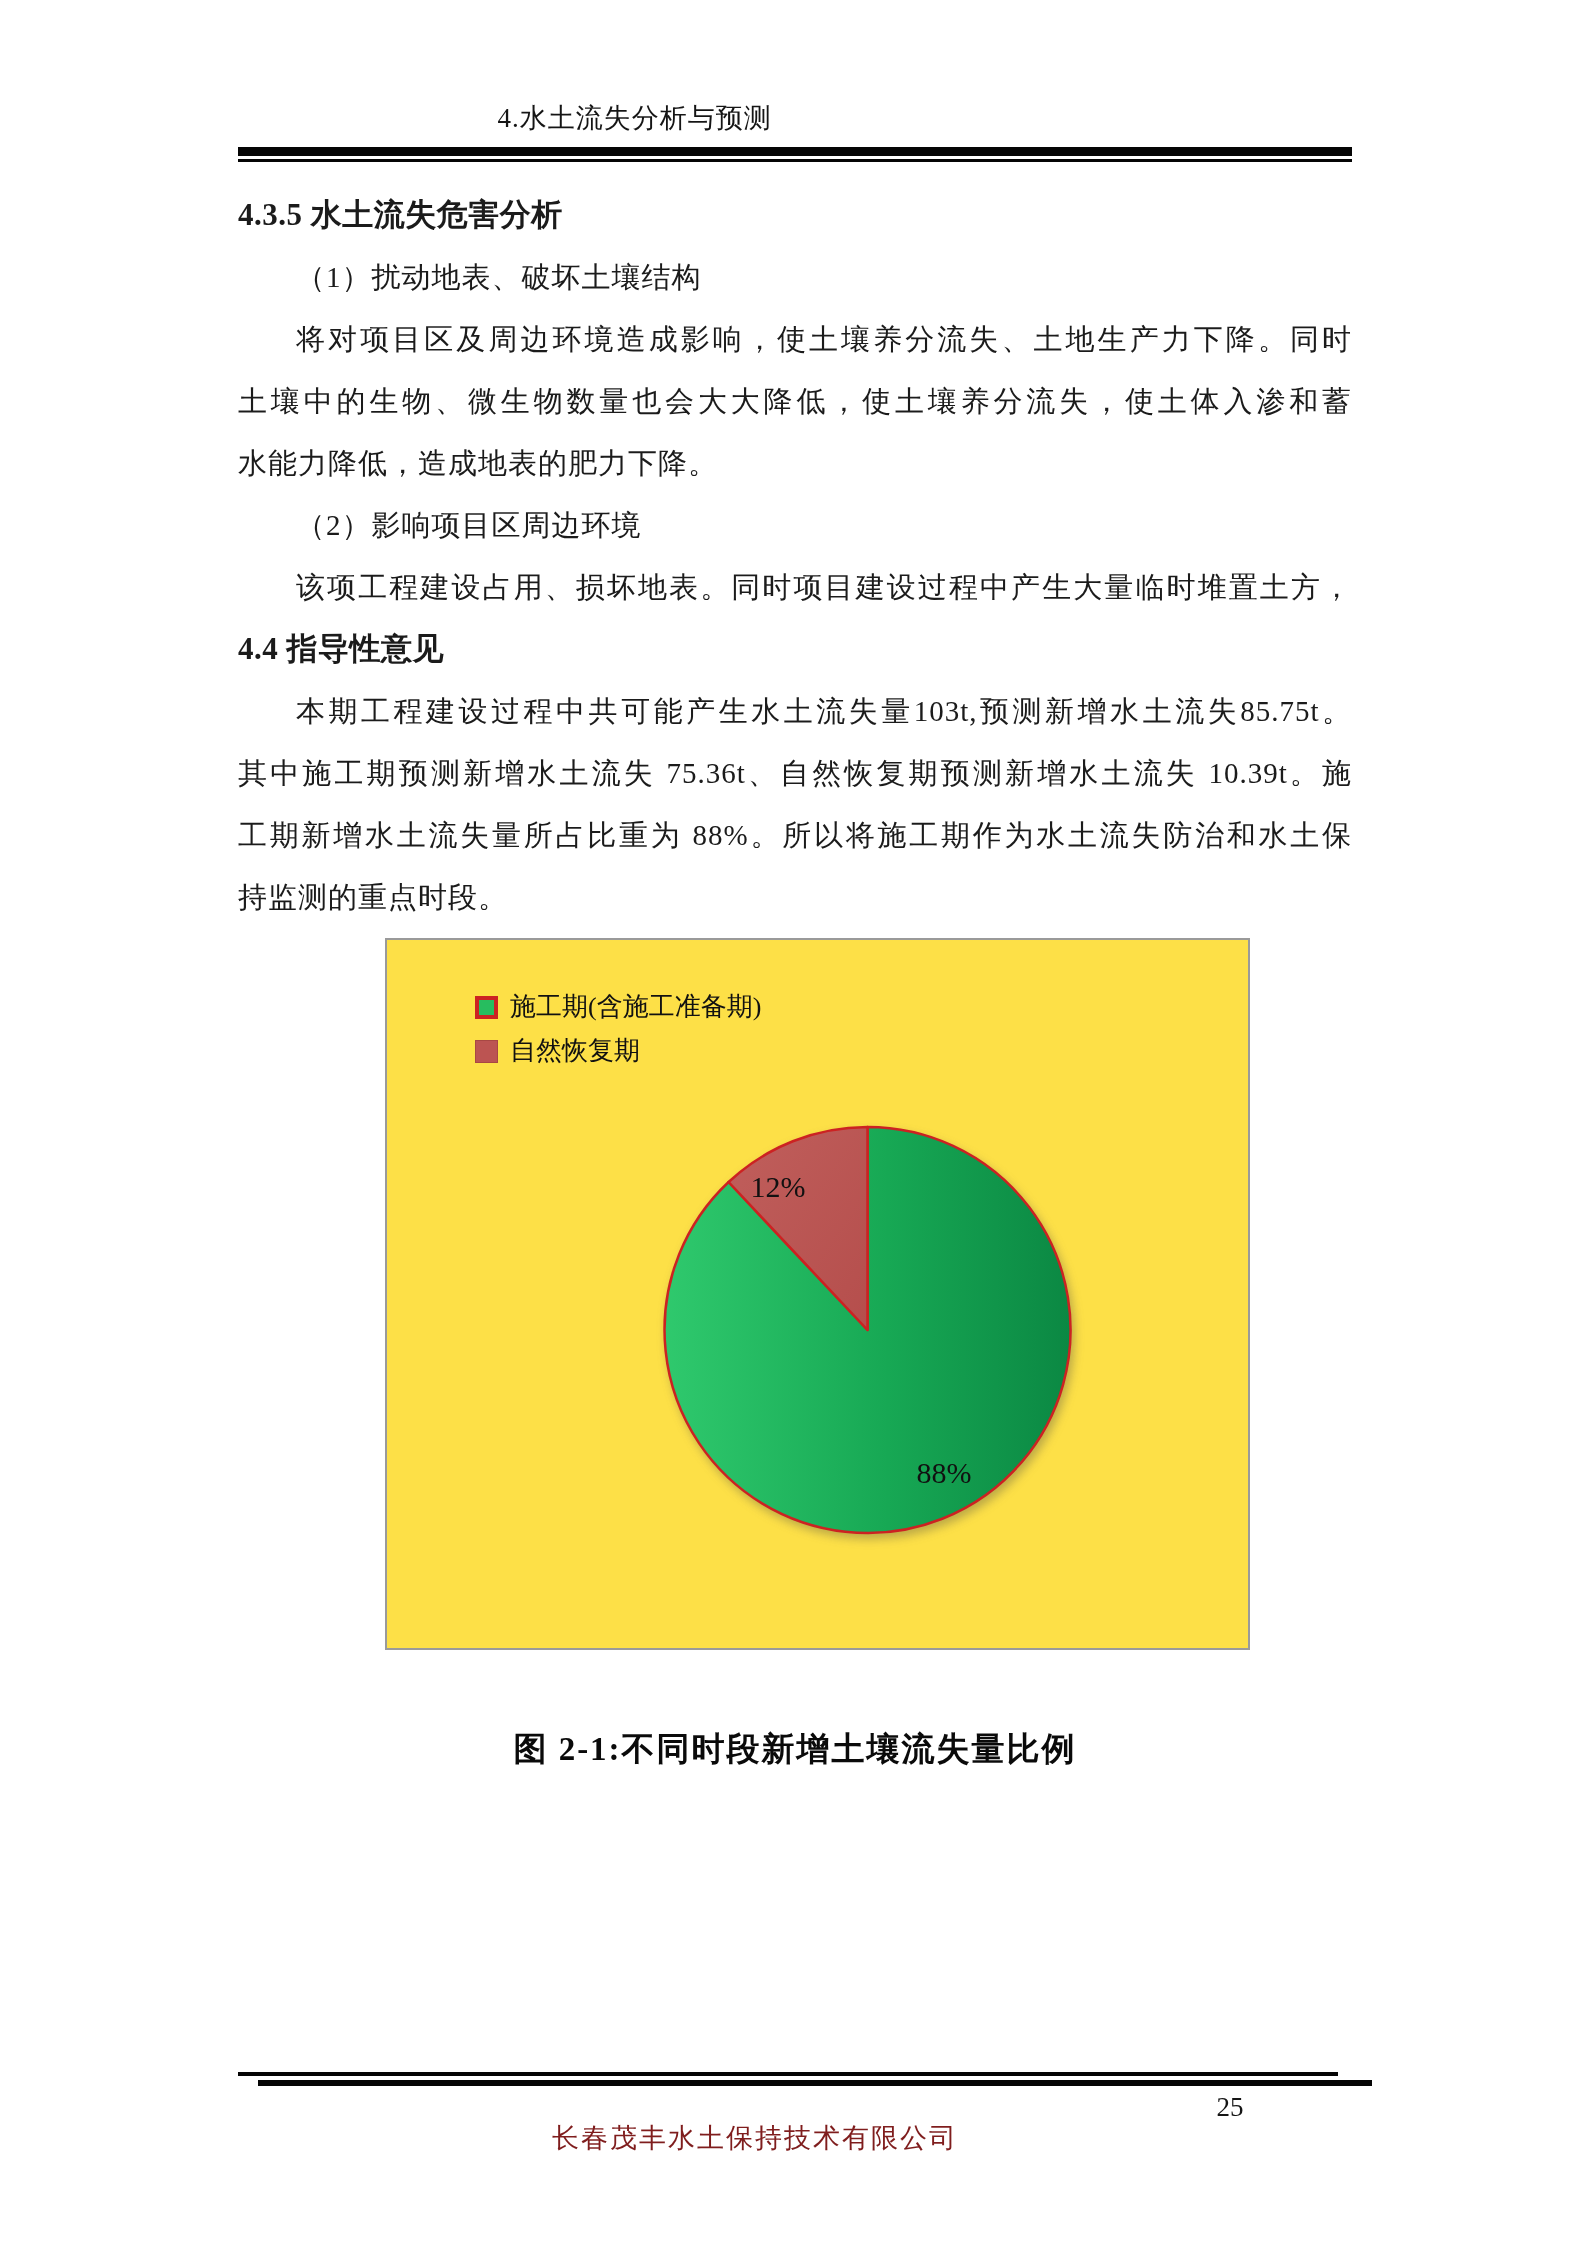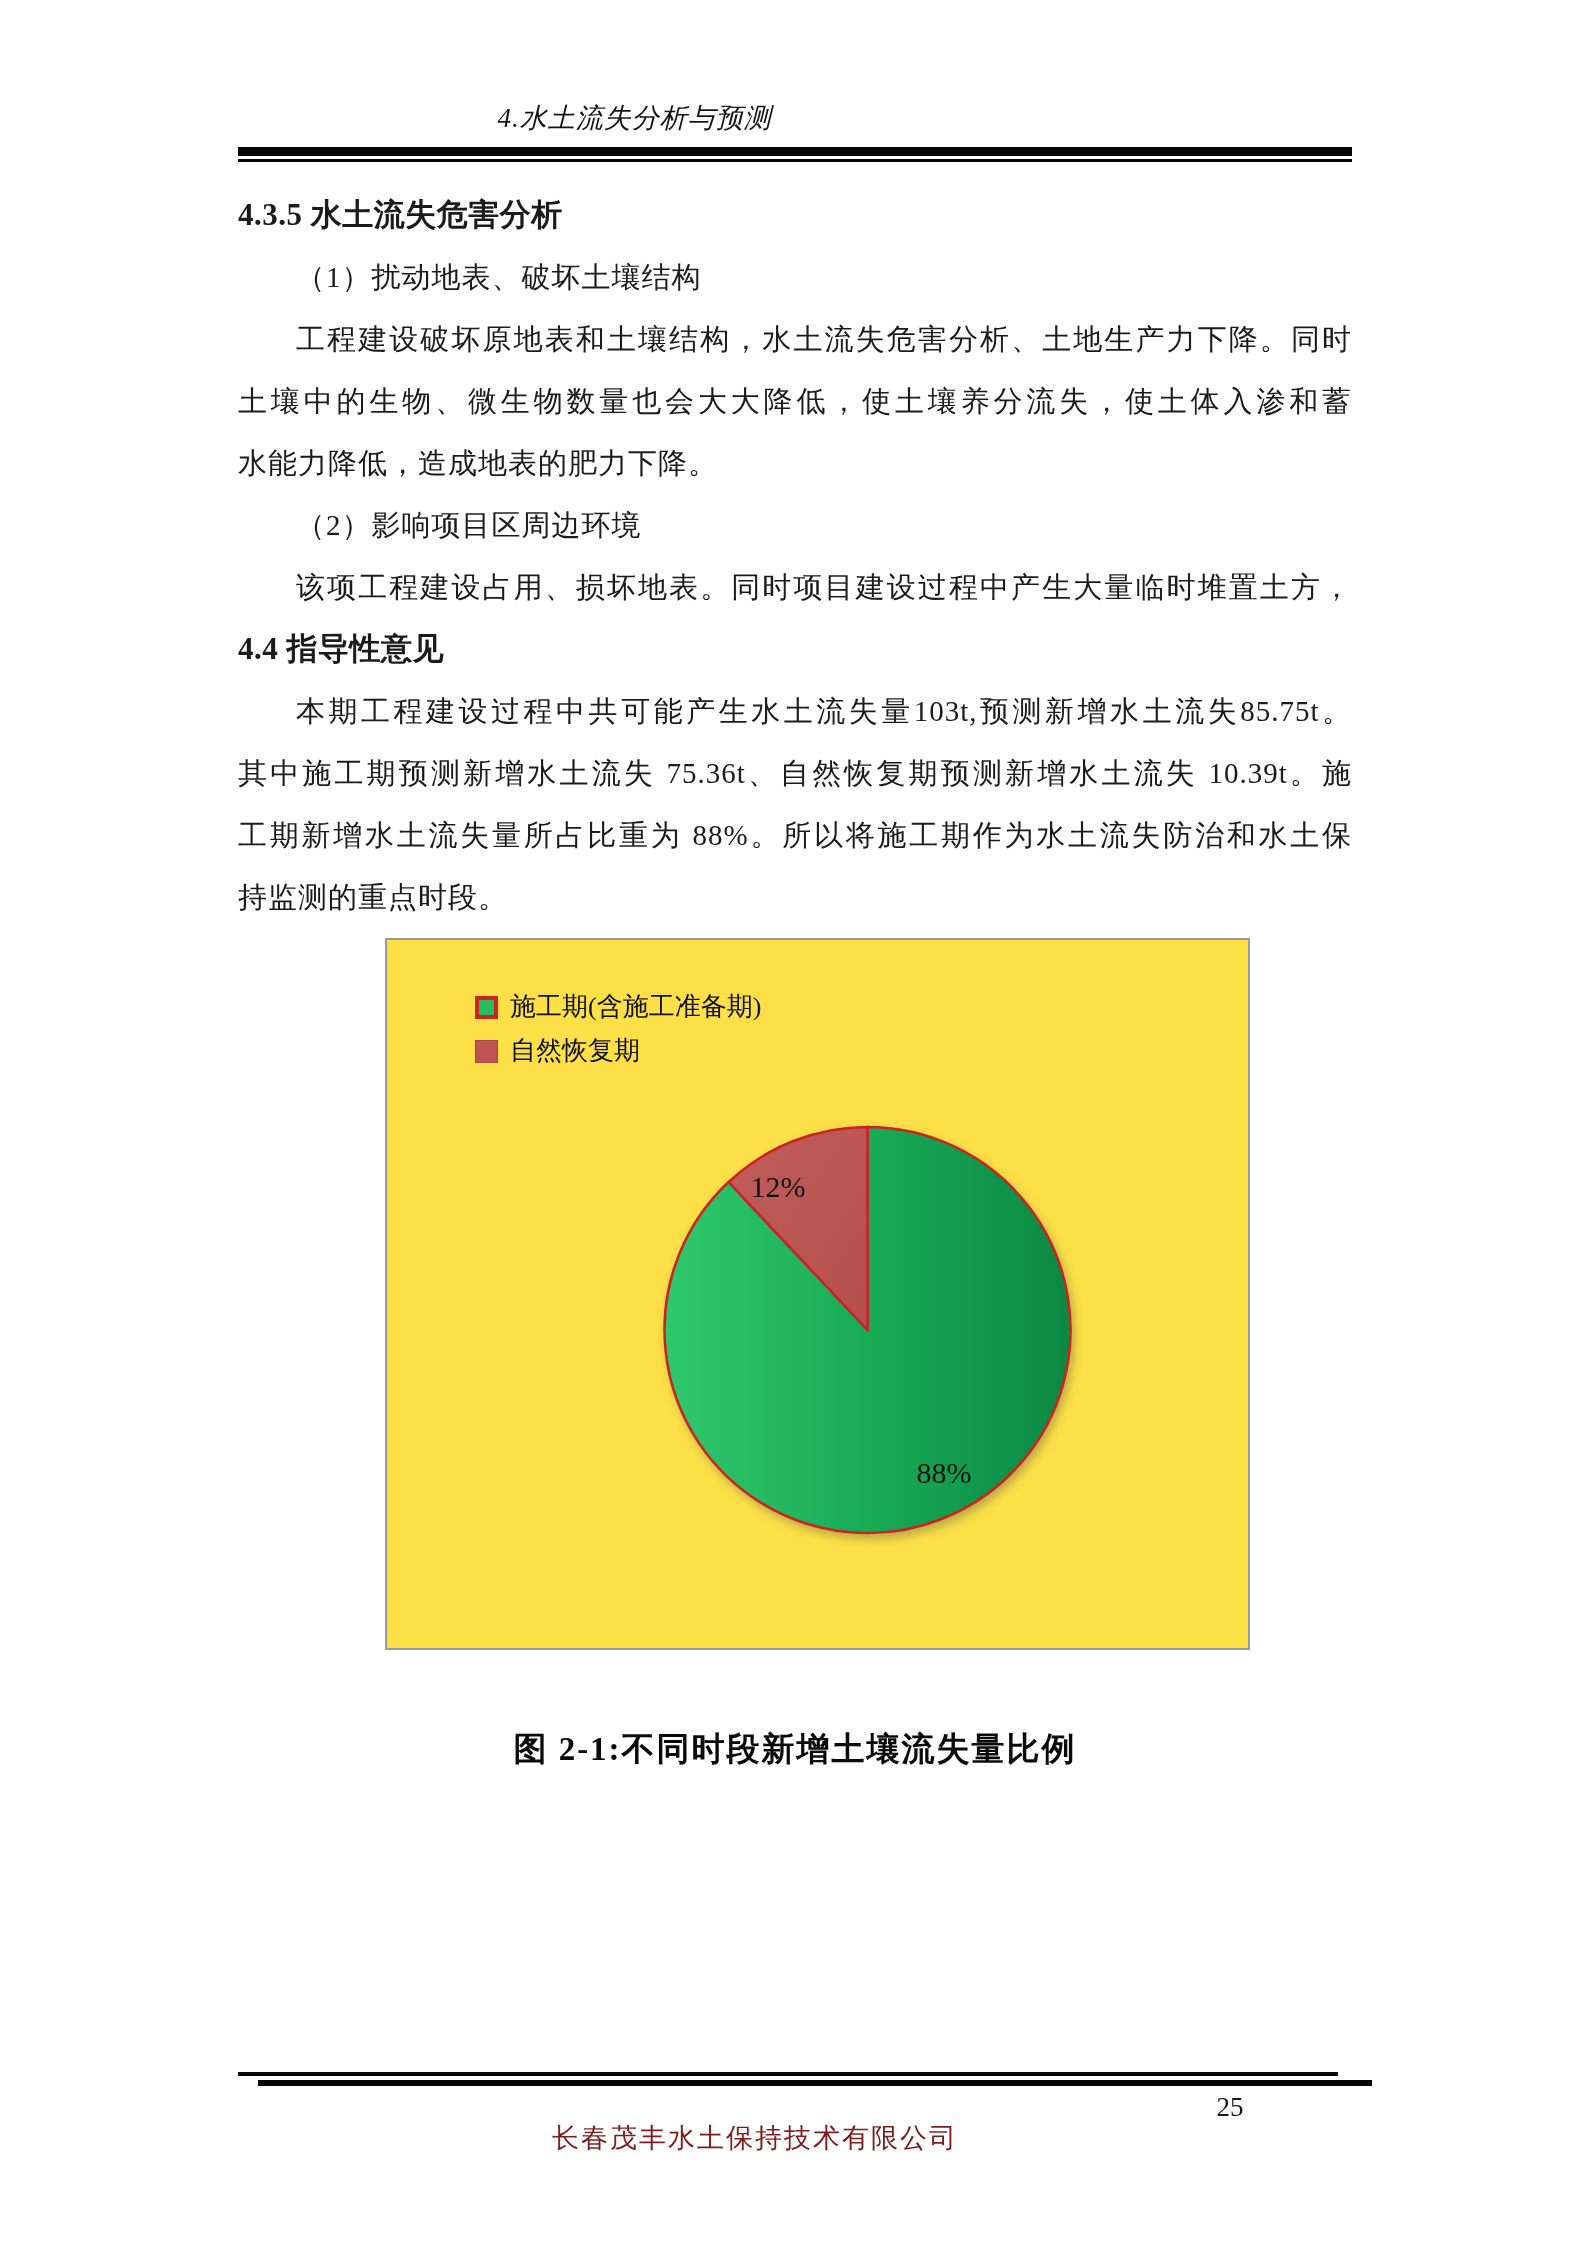--- a/index.html
+++ b/index.html
@@ -7,21 +7,21 @@
     position:relative;
     width:1587px;height:2245px;
     background:#ffffff;
     font-family:"Liberation Serif","DejaVu Serif",serif;
     color:#1b1b1b;
     overflow:hidden;
   }
   
   .header-title{
     position:absolute;top:100px;left:0;width:1269px;
-    text-align:center;font-size:27px;letter-spacing:1px;color:#151515;font-style:italic;
+    text-align:center;font-size:27px;letter-spacing:1px;color:#151515;
   }
   .header-rule-thick{
     position:absolute;top:147px;left:238px;width:1114px;height:9px;background:#050505;
   }
   .header-rule-thin{
     position:absolute;top:159px;left:238px;width:1114px;height:3px;background:#050505;
   }
   
   .content{
     position:absolute;top:184px;left:238px;width:1114px;
@@ -68,21 +68,21 @@
 <div class="page">
 
   <div class="header-title">4.水土流失分析与预测</div>
   <div class="header-rule-thick"></div>
   <div class="header-rule-thin"></div>
 
   <div class="content">
 
     <div class="h2">4.3.5 水土流失危害分析</div>
     <div class="line indent">（1）扰动地表、破坏土壤结构</div>
-    <div class="line indent jl">工程建设破坏原地表和土壤结构，水土流失危害分析、土地生产力下降。同时</div>
+    <div class="line indent jl">将对项目区及周边环境造成影响，使土壤养分流失、土地生产力下降。同时</div>
     <div class="line jl">土壤中的生物、微生物数量也会大大降低，使土壤养分流失，使土体入渗和蓄</div>
     <div class="line">水能力降低，造成地表的肥力下降。</div>
     <div class="line indent">（2）影响项目区周边环境</div>
     <div class="line indent jl">该项工程建设占用、损坏地表。同时项目建设过程中产生大量临时堆置土方，</div>
 
     <div class="h2">4.4 指导性意见</div>
     <div class="line indent jl">本期工程建设过程中共可能产生水土流失量103t,预测新增水土流失85.75t。</div>
     <div class="line jl">其中施工期预测新增水土流失 75.36t、自然恢复期预测新增水土流失 10.39t。施</div>
     <div class="line jl">工期新增水土流失量所占比重为 88%。所以将施工期作为水土流失防治和水土保</div>
     <div class="line">持监测的重点时段。</div>

